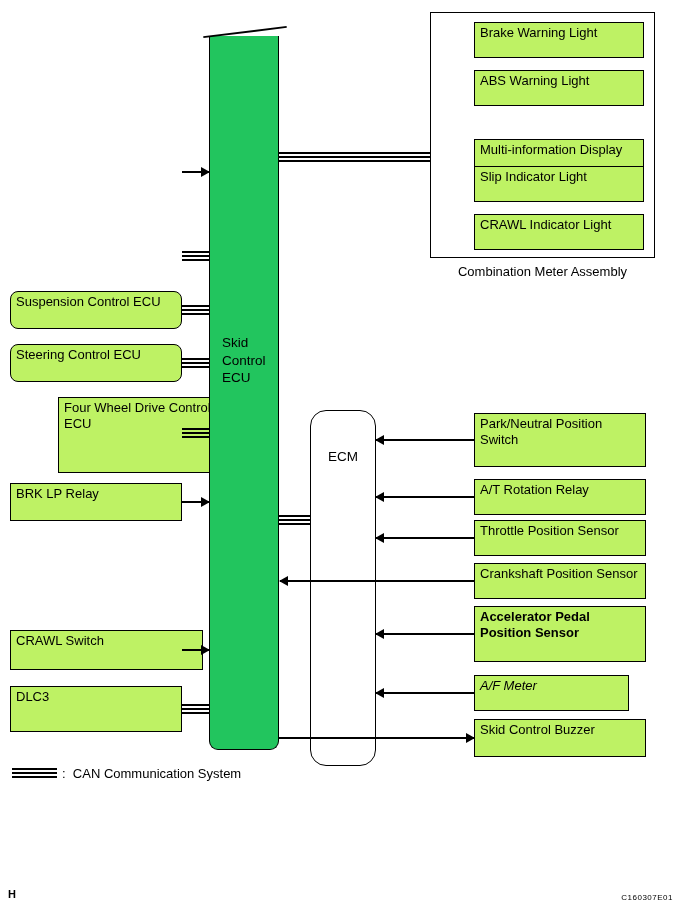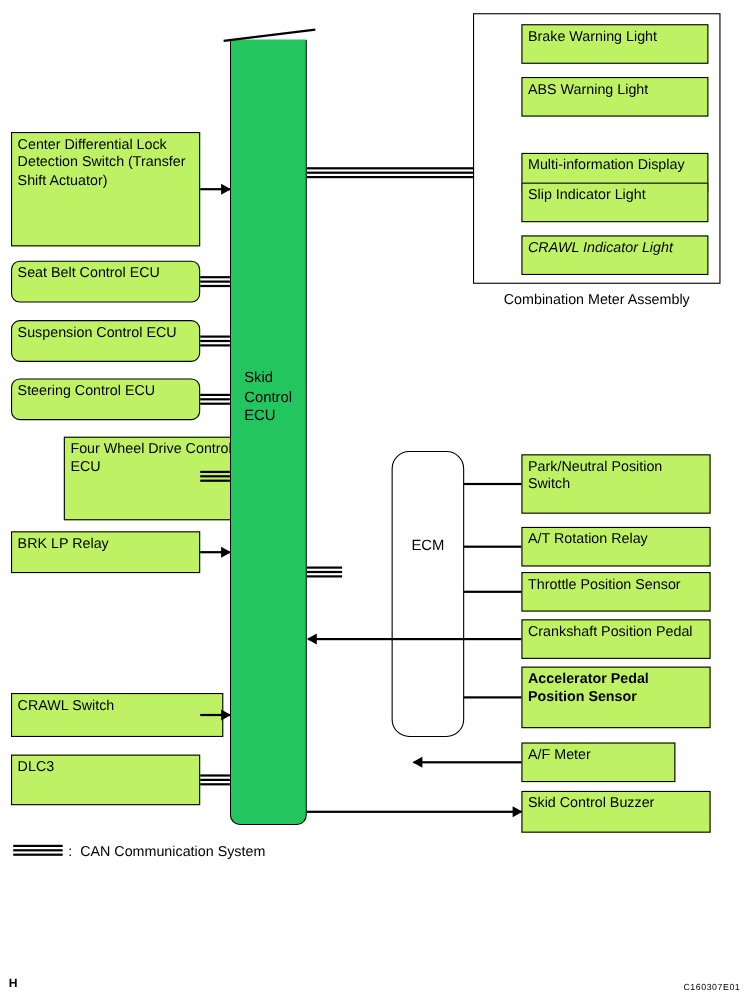--- a/index.html
+++ b/index.html
@@ -20,23 +20,23 @@
     position:absolute; left:209px; top:36px; width:70px; height:714px;
     border-left:1.8px solid #000; border-right:1.8px solid #000; border-bottom:1.8px solid #000;
     border-radius:0 0 9px 9px; background:#22c55e; box-sizing:border-box; z-index:1;
   }
   .skidbar .lbl { position:absolute; top:298px; left:12px; font-size:13.5px; line-height:1.3; width:52px; }
   .breakline {
     position:absolute; left:203px; top:31px; width:84px; height:2px; background:#000;
     transform:rotate(-7deg); z-index:2;
   }
   .ecm {
-    position:absolute; left:310px; top:410px; width:66px; height:260px;
+    position:absolute; left:310px; top:410px; width:66px; height:356px;
     border:1.8px solid #000; border-radius:16px; background:#fff; box-sizing:border-box;
-    text-align:center; padding-top:77px; font-size:13.5px; z-index:1;margin-left:46px;
+    text-align:center; padding-top:38px; font-size:13.5px; z-index:1;
   }
   .can {
     position:absolute; height:10px; box-sizing:border-box;
     border-top:2px solid #000; border-bottom:2px solid #000;
   }
   .can::after {
     content:""; position:absolute; left:0; right:0; top:50%; height:2px;
     transform:translateY(-50%); background:#000;
   }
   .conn { position:absolute; height:2px; background:#000; }
@@ -71,35 +71,29 @@
   </div>
   <div class="box" style="left:474px; top:70px; width:170px; height:36px;">
     <span>ABS Warning Light</span>
   </div>
   <div class="box" style="left:474px; top:118px; width:170px; height:36px;margin-top:21px;">
     <span>Multi-information Display</span>
   </div>
   <div class="box" style="left:474px; top:166px; width:170px; height:36px;">
     <span>Slip Indicator Light</span>
   </div>
-  <div class="box" style="left:474px; top:214px; width:170px; height:36px;font-style:italic;">
+  <div class="box" style="left:474px; top:214px; width:170px; height:36px;">
     <span>CRAWL Indicator Light</span>
   </div>
   <div class="caption" style="left:430px; top:264px; width:225px;">Combination Meter Assembly</div>
 
   <div class="can" style="left:279px; top:152px; width:152px;"></div>
 
-  <div class="box" style="left:10px; top:120px; width:172px; height:104px;">
-    <span>Center Differential Lock Detection Switch (Transfer Shift Actuator)</span>
-  </div>
   <div class="conn ar" style="left:182px; top:171px; width:27px;"></div>
 
-  <div class="box rnd" style="left:10px; top:237px; width:172px; height:38px;">
-    <span>Seat Belt Control ECU</span>
-  </div>
   <div class="can" style="left:182px; top:251px; width:27px;"></div>
 
   <div class="box rnd" style="left:10px; top:291px; width:172px; height:38px;">
     <span>Suspension Control ECU</span>
   </div>
   <div class="can" style="left:182px; top:305px; width:27px;"></div>
 
   <div class="box rnd" style="left:10px; top:344px; width:172px; height:38px;">
     <span>Steering Control ECU</span>
   </div>
@@ -140,30 +134,30 @@
     <span>A/T Rotation Relay</span>
   </div>
   <div class="conn al" style="left:376px; top:496px; width:98px;"></div>
 
   <div class="box" style="left:474px; top:520px; width:172px; height:36px;">
     <span>Throttle Position Sensor</span>
   </div>
   <div class="conn al" style="left:376px; top:537px; width:98px;"></div>
 
   <div class="box" style="left:474px; top:563px; width:172px; height:36px;">
-    <span>Crankshaft Position Pedal</span>
+    <span>Crankshaft Position Sensor</span>
   </div>
   <div class="conn al z2" style="left:280px; top:580px; width:194px;"></div>
 
   <div class="box" style="left:474px; top:606px; width:172px; height:56px;font-weight:bold;">
     <span>Accelerator Pedal Position Sensor</span>
   </div>
   <div class="conn al" style="left:376px; top:633px; width:98px;"></div>
 
-  <div class="box" style="left:474px; top:675px; width:140px; height:36px;">
+  <div class="box" style="left:474px; top:675px; width:155px; height:36px;font-style:italic;">
     <span>A/F Meter</span>
   </div>
   <div class="conn al" style="left:376px; top:692px; width:98px;"></div>
 
   <div class="box" style="left:474px; top:719px; width:172px; height:38px;">
     <span>Skid Control Buzzer</span>
   </div>
   <div class="conn ar z2" style="left:279px; top:737px; width:195px;"></div>
 
   <div class="can" style="left:12px; top:768px; width:45px;"></div>

